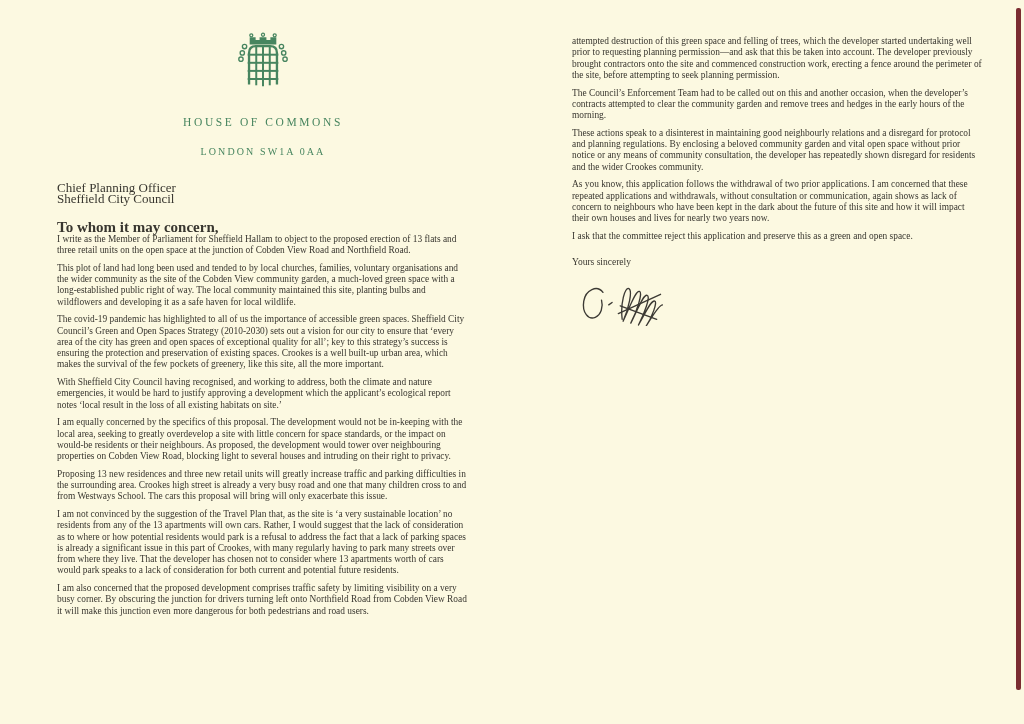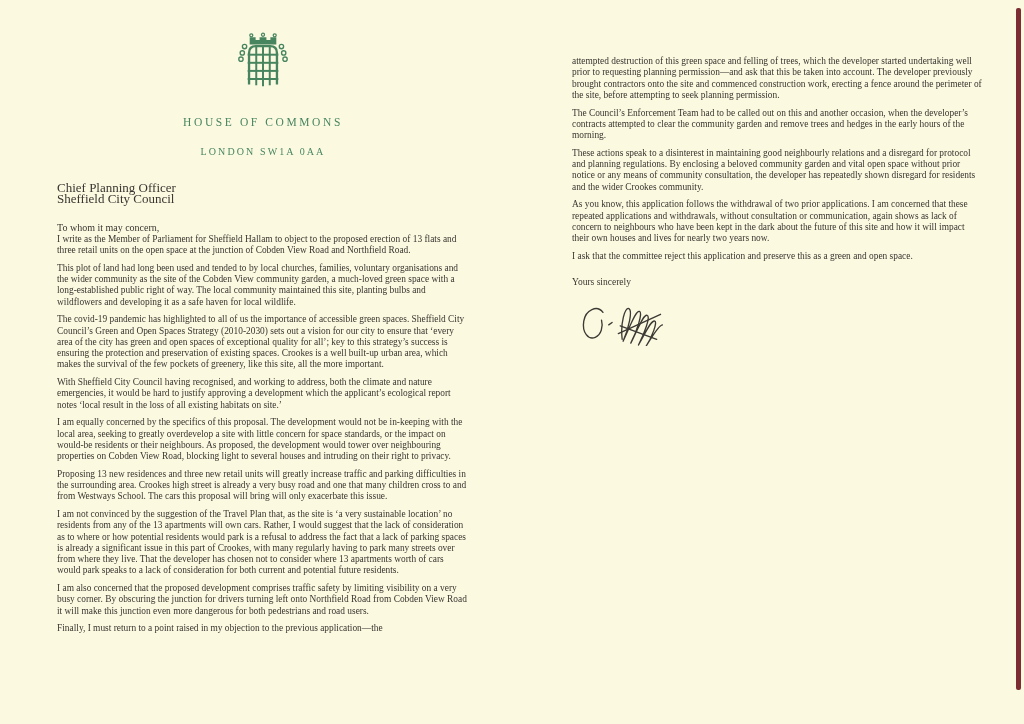--- a/index.html
+++ b/index.html
@@ -15,43 +15,43 @@
 
   .accent-stripe {
     position: absolute;
     top: 8px; right: 3px;
     width: 5px; height: 682px;
     border-radius: 2px;
   }
 
   .col { position: absolute; width: 412px; }
   .col-left  { left: 57px;  top: 30px; }
-  .col-right { left: 572px; top: 56px; }
+  .col-right { left: 572px; top: 36px; }
 
   .letterhead { text-align: center; }
   .crest { display: inline-block; margin-top: 2px; }
 
   .org-name {
     margin-top: 22px;
     font-size: 11.5px;
     letter-spacing: 2.6px;
     color: #47855f;
   }
   .org-address {
     margin-top: 18px;
     font-size: 10px;
     letter-spacing: 2.1px;
     color: #47855f;
   }
 
   .recipient { margin-top: 25px; font-size: 13px; line-height: 11.3px; }
   .salutation {
     margin: 17px 0 0 0;
-    font-size: 10px; line-height: 11.3px;
-    font-weight: normal;
+    font-size: 15px; line-height: 11.3px;
+    font-weight: bold;
   }
   .para {
     margin: 0 0 6.5px 0;
     font-size: 9.4px;
     line-height: 11.25px;
     text-align: left;
   }
   .paras { margin-top: 1px; }
   .col-right .paras { margin-top: 0; }
   .para:last-child { margin-bottom: 0; }
@@ -110,21 +110,20 @@
 
     <div class="paras">
         <p class="para">I write as the Member of Parliament for Sheffield Hallam to object to the proposed erection of 13 flats and three retail units on the open space at the junction of Cobden View Road and Northfield Road.</p>
         <p class="para">This plot of land had long been used and tended to by local churches, families, voluntary organisations and the wider community as the site of the Cobden View community garden, a much-loved green space with a long-established public right of way. The local community maintained this site, planting bulbs and wildflowers and developing it as a safe haven for local wildlife.</p>
         <p class="para">The covid-19 pandemic has highlighted to all of us the importance of accessible green spaces. Sheffield City Council’s Green and Open Spaces Strategy (2010-2030) sets out a vision for our city to ensure that ‘every area of the city has green and open spaces of exceptional quality for all’; key to this strategy’s success is ensuring the protection and preservation of existing spaces. Crookes is a well built-up urban area, which makes the survival of the few pockets of greenery, like this site, all the more important.</p>
         <p class="para">With Sheffield City Council having recognised, and working to address, both the climate and nature emergencies, it would be hard to justify approving a development which the applicant’s ecological report notes ‘local result in the loss of all existing habitats on site.’</p>
         <p class="para">I am equally concerned by the specifics of this proposal. The development would not be in-keeping with the local area, seeking to greatly overdevelop a site with little concern for space standards, or the impact on would-be residents or their neighbours. As proposed, the development would tower over neighbouring properties on Cobden View Road, blocking light to several houses and intruding on their right to privacy.</p>
         <p class="para">Proposing 13 new residences and three new retail units will greatly increase traffic and parking difficulties in the surrounding area. Crookes high street is already a very busy road and one that many children cross to and from Westways School. The cars this proposal will bring will only exacerbate this issue.</p>
         <p class="para">I am not convinced by the suggestion of the Travel Plan that, as the site is ‘a very sustainable location’ no residents from any of the 13 apartments will own cars. Rather, I would suggest that the lack of consideration as to where or how potential residents would park is a refusal to address the fact that a lack of parking spaces is already a significant issue in this part of Crookes, with many regularly having to park many streets over from where they live. That the developer has chosen not to consider where 13 apartments worth of cars would park speaks to a lack of consideration for both current and potential future residents.</p>
         <p class="para">I am also concerned that the proposed development comprises traffic safety by limiting visibility on a very busy corner. By obscuring the junction for drivers turning left onto Northfield Road from Cobden View Road it will make this junction even more dangerous for both pedestrians and road users.</p>
-        <p class="para">Finally, I must return to a point raised in my objection to the previous application—the</p>
       </div>
   </div>
 
   <div class="col col-right">
     <div class="paras">
         <p class="para">attempted destruction of this green space and felling of trees, which the developer started undertaking well prior to requesting planning permission—and ask that this be taken into account. The developer previously brought contractors onto the site and commenced construction work, erecting a fence around the perimeter of the site, before attempting to seek planning permission.</p>
         <p class="para">The Council’s Enforcement Team had to be called out on this and another occasion, when the developer’s contracts attempted to clear the community garden and remove trees and hedges in the early hours of the morning.</p>
         <p class="para">These actions speak to a disinterest in maintaining good neighbourly relations and a disregard for protocol and planning regulations. By enclosing a beloved community garden and vital open space without prior notice or any means of community consultation, the developer has repeatedly shown disregard for residents and the wider Crookes community.</p>
         <p class="para">As you know, this application follows the withdrawal of two prior applications. I am concerned that these repeated applications and withdrawals, without consultation or communication, again shows as lack of concern to neighbours who have been kept in the dark about the future of this site and how it will impact their own houses and lives for nearly two years now.</p>
         <p class="para">I ask that the committee reject this application and preserve this as a green and open space.</p>

